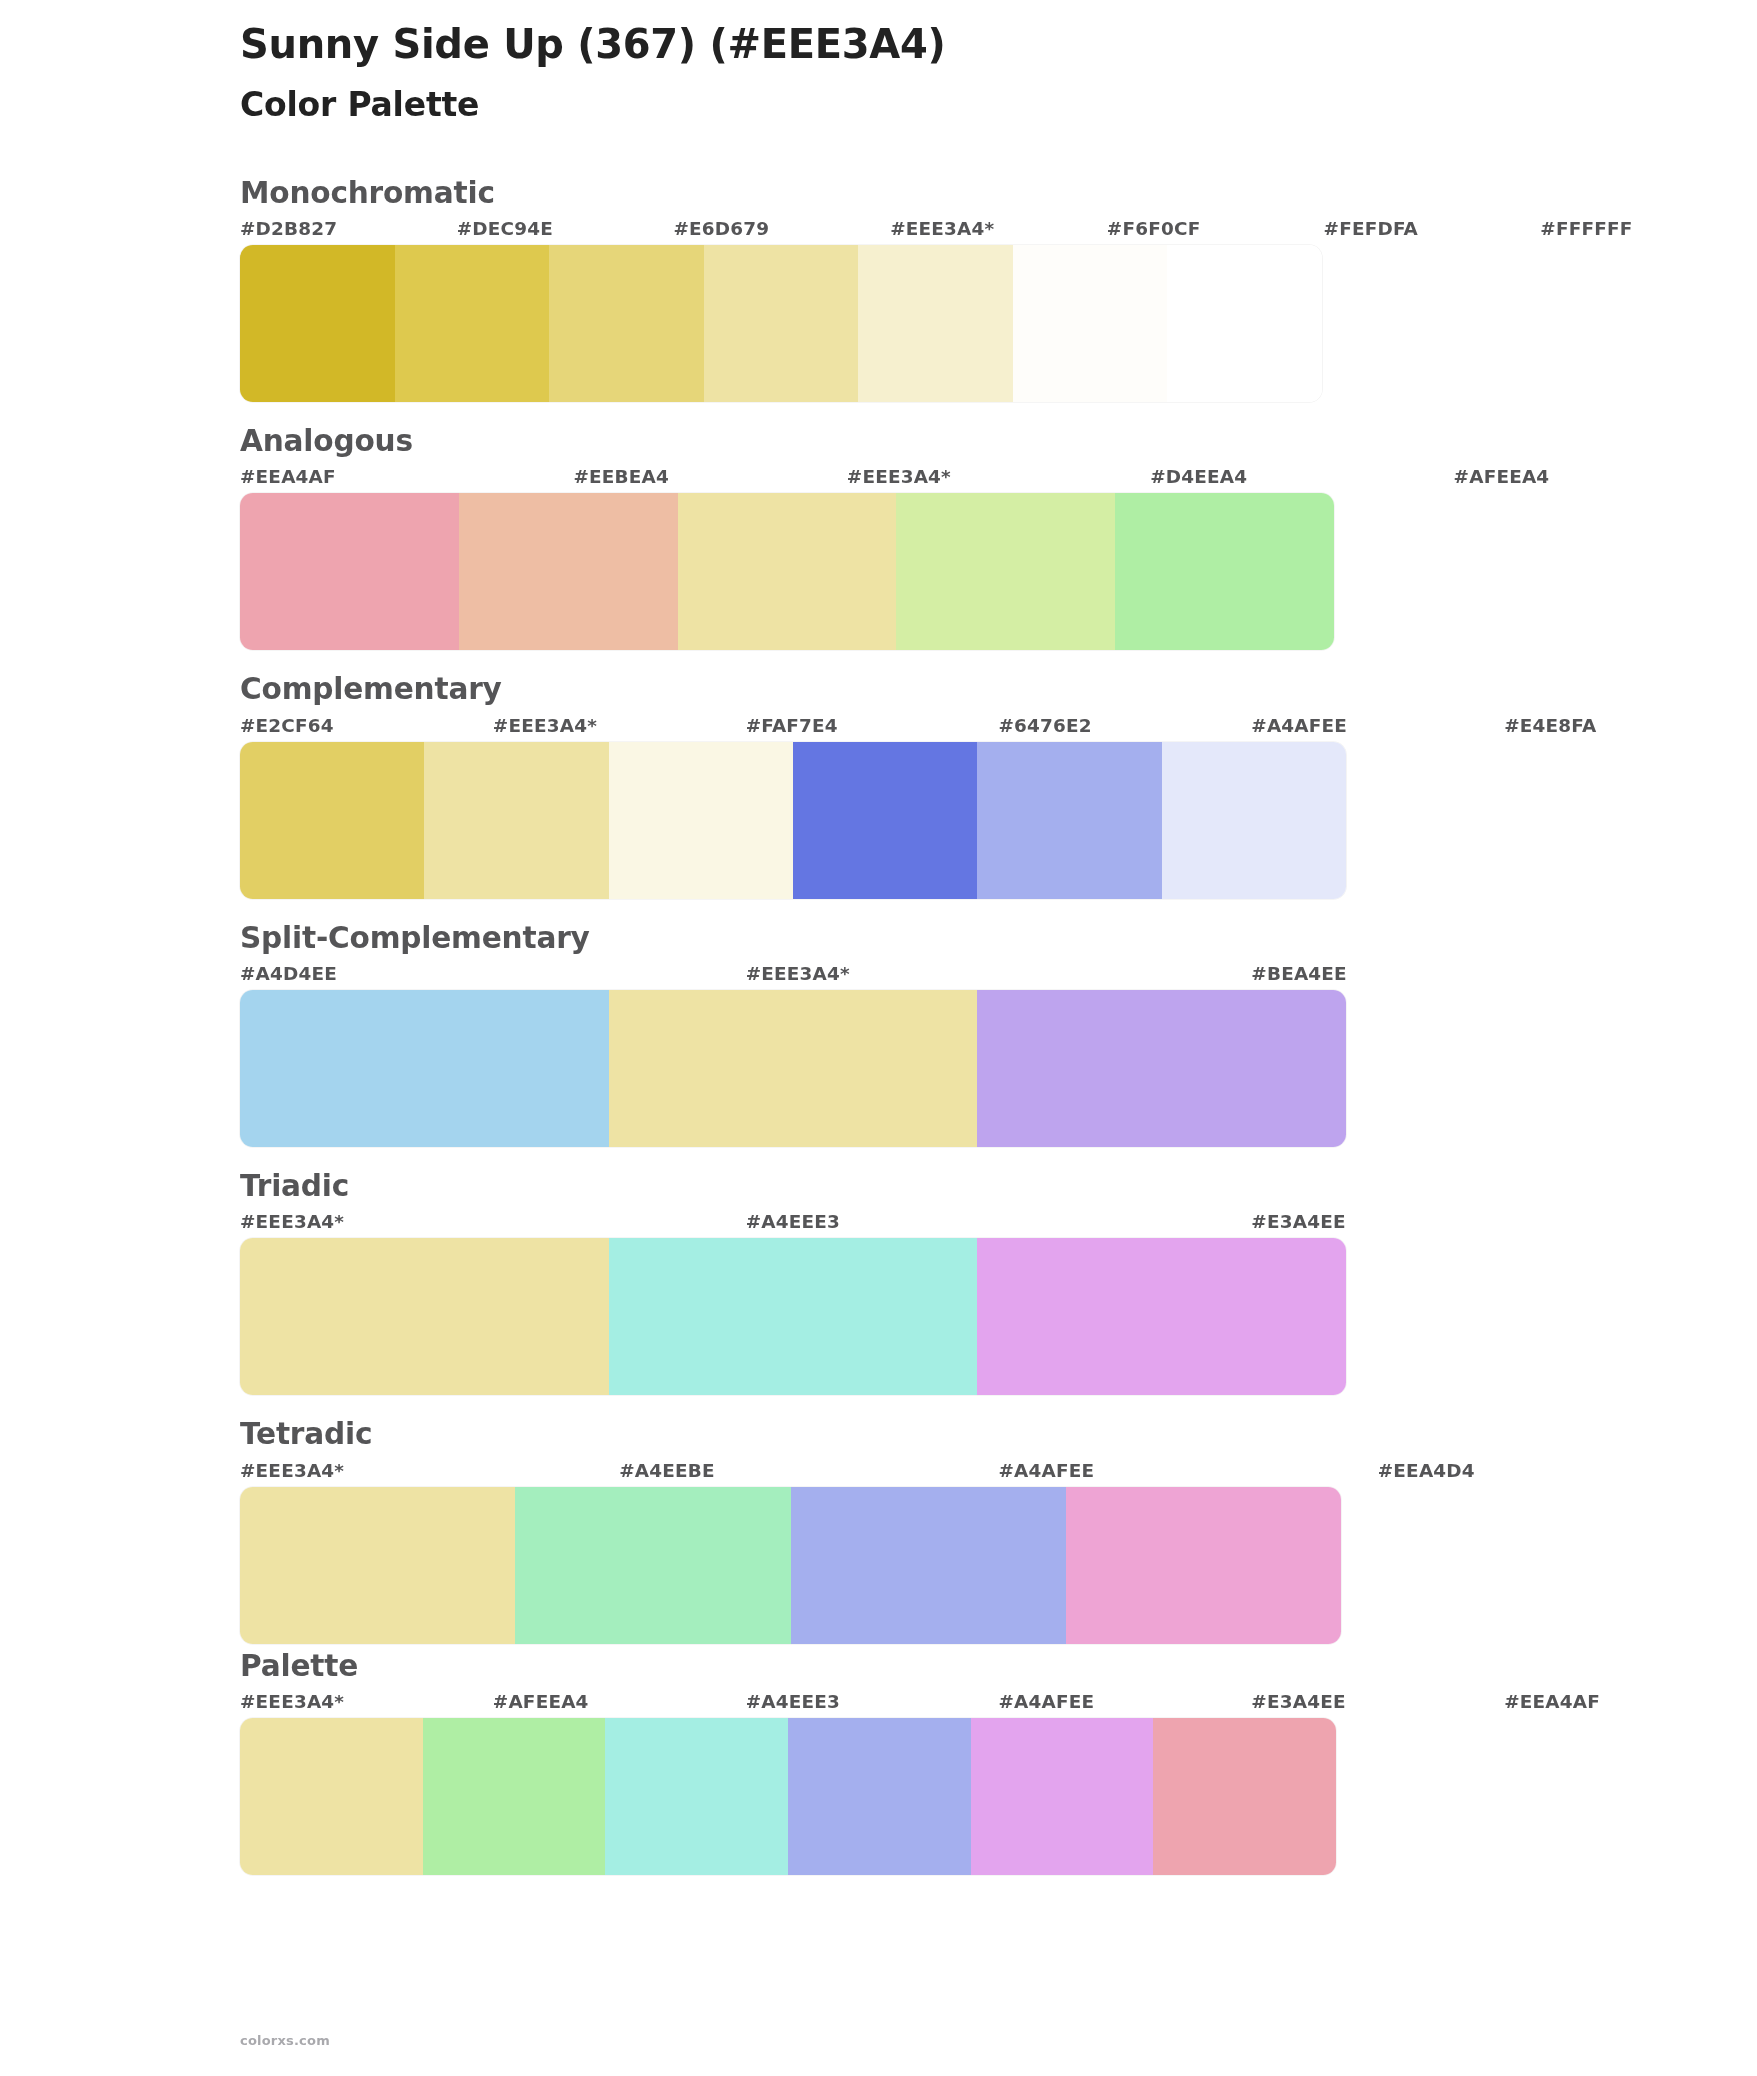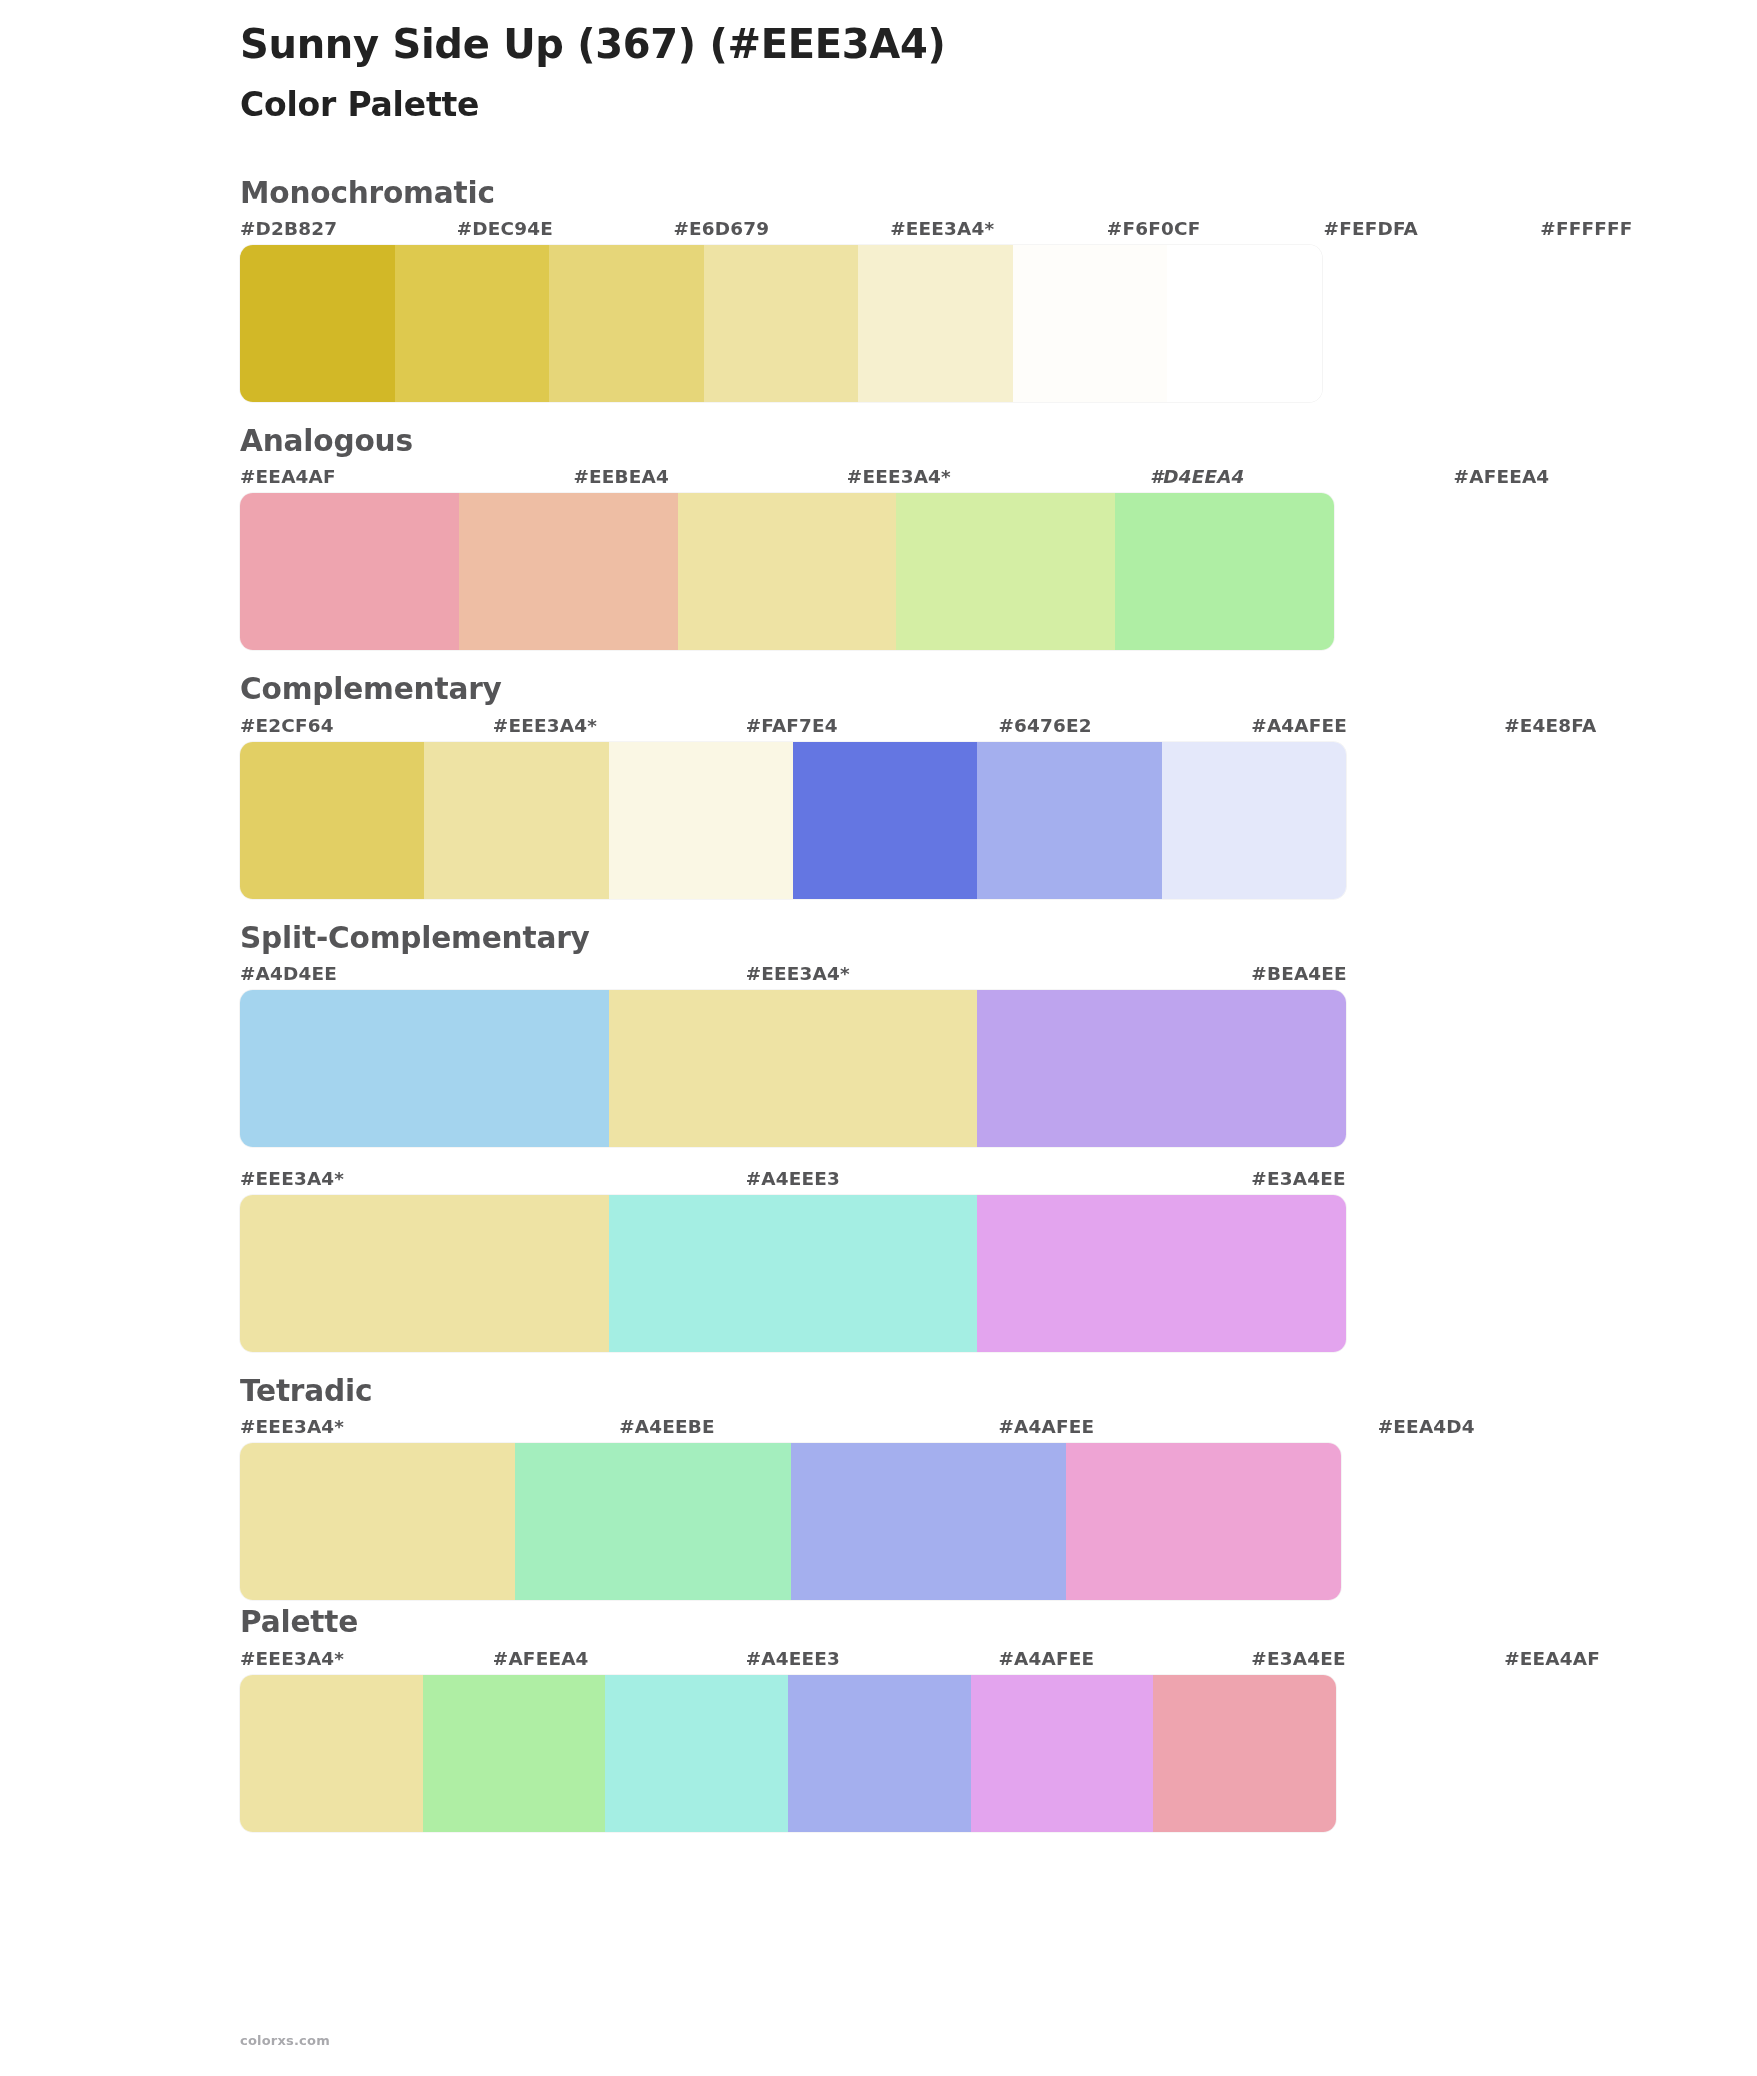--- a/index.html
+++ b/index.html
@@ -146,21 +146,21 @@
           <div class="swatch" title="#FFFFFF" style="background: rgb(255, 255, 255);"></div>
         </div>
     </div>
 
     <div class="section ana">
       <div class="section-title">Analogous</div>
       <div class="swatch-labels">
           <span class="swatch-label" style="left: 0%;">#EEA4AF</span>
           <span class="swatch-label" style="left: 20%; margin-left: 30px;">#EEBEA4</span>
           <span class="swatch-label" style="left: 40%;">#EEE3A4*</span>
-          <span class="swatch-label" style="left: 60%; font-style: italic;">#D4EEA4</span>
+          <span class="swatch-label" style="left: 60%;">#D4EEA4</span>
           <span class="swatch-label" style="left: 80%;">#AFEEA4</span>
         </div>
       <div class="swatch-strip strip-ana">
           <div class="swatch" title="#EEA4AF" style="background: rgb(238, 164, 175);"></div>
           <div class="swatch" title="#EEBEA4" style="background: rgb(238, 190, 164);"></div>
           <div class="swatch" title="#EEE3A4*" style="background: rgb(238, 227, 164);"></div>
           <div class="swatch" title="#D4EEA4" style="background: rgb(212, 238, 164);"></div>
           <div class="swatch" title="#AFEEA4" style="background: rgb(175, 238, 164);"></div>
         </div>
     </div>
@@ -193,20 +193,21 @@
           <span class="swatch-label" style="left: 66.6667%;">#BEA4EE</span>
         </div>
       <div class="swatch-strip strip-split">
           <div class="swatch" title="#A4D4EE" style="background: rgb(164, 212, 238);"></div>
           <div class="swatch" title="#EEE3A4*" style="background: rgb(238, 227, 164);"></div>
           <div class="swatch" title="#BEA4EE" style="background: rgb(190, 164, 238);"></div>
         </div>
     </div>
 
     <div class="section tri">
+      <div class="section-title">Triadic</div>
       <div class="swatch-labels">
           <span class="swatch-label" style="left: 0%;">#EEE3A4*</span>
           <span class="swatch-label" style="left: 33.3333%;">#A4EEE3</span>
           <span class="swatch-label" style="left: 66.6667%;">#E3A4EE</span>
         </div>
       <div class="swatch-strip strip-tri">
           <div class="swatch" title="#EEE3A4*" style="background: rgb(238, 227, 164);"></div>
           <div class="swatch" title="#A4EEE3" style="background: rgb(164, 238, 227);"></div>
           <div class="swatch" title="#E3A4EE" style="background: rgb(227, 164, 238);"></div>
         </div>

